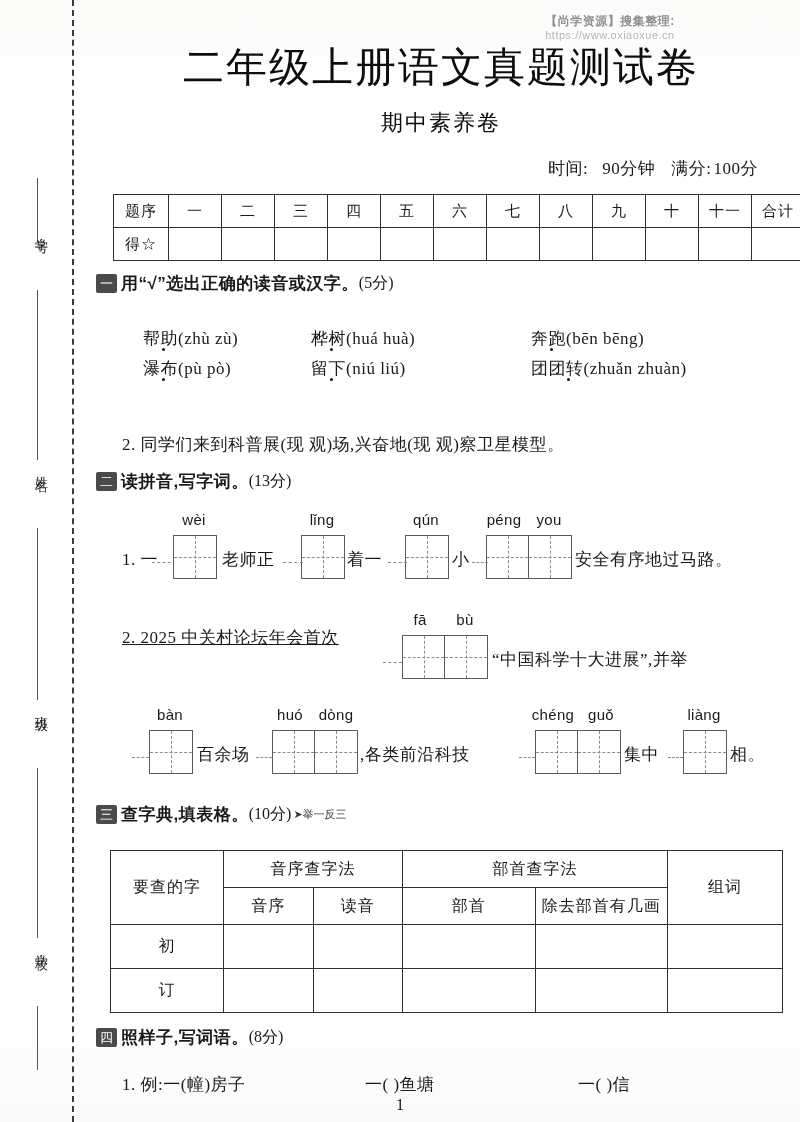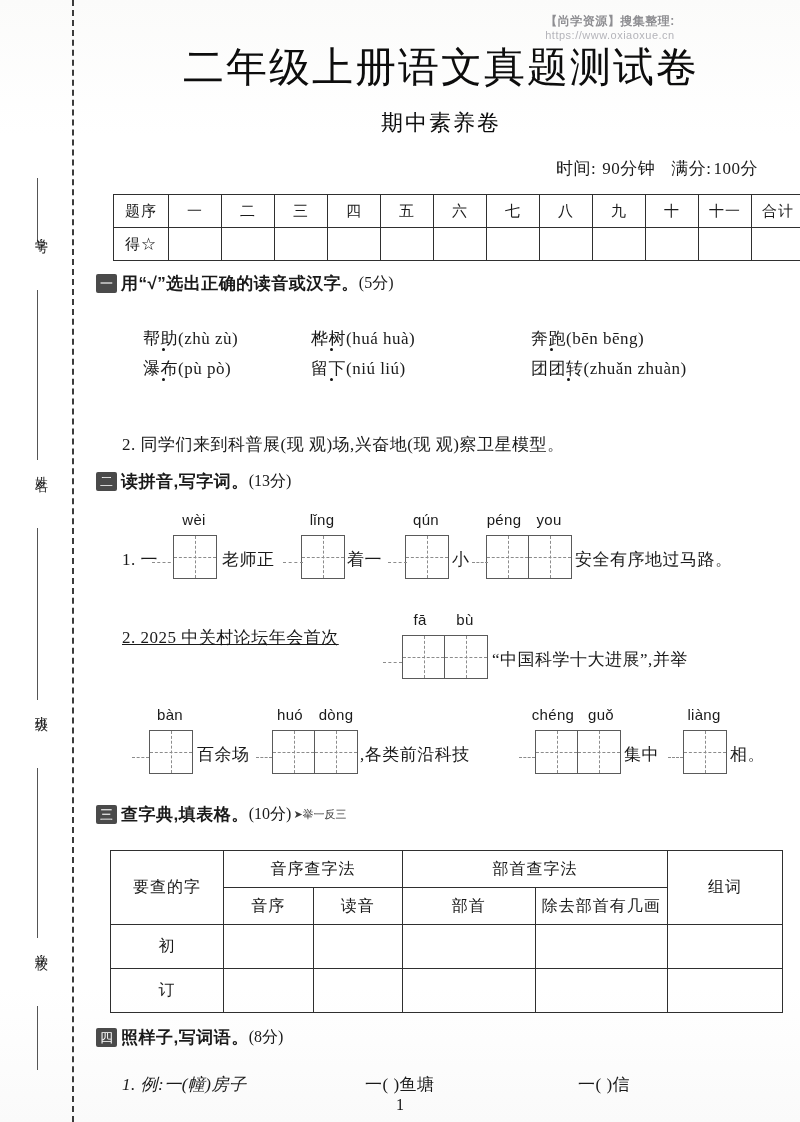--- a/index.html
+++ b/index.html
@@ -240,21 +240,21 @@
   <div class="rail-label" style="top:466px;">姓名:</div>
   <div class="rail-rule" style="top:528px;height:172px;"></div>
   <div class="rail-label" style="top:706px;">班级:</div>
   <div class="rail-rule" style="top:768px;height:170px;"></div>
   <div class="rail-label" style="top:944px;">学校:</div>
   <div class="rail-rule" style="top:1006px;height:64px;"></div>
 
   <div class="paper-title">二年级上册语文真题测试卷</div>
   <div class="paper-subtitle">期中素养卷</div>
   <div class="meta-line">
-    <span>时间:</span><span style="margin-left:6px;">90分钟</span><span>满分:</span><span style="margin-left:2px;">100分</span>
+    <span>时间:</span><span style="margin-left:14px;">90分钟</span><span>满分:</span><span style="margin-left:2px;">100分</span>
   </div>
 
   <table class="score-table">
     <tbody>
         <tr>
       <td class="hdr">题序</td>
       <td class="num">一</td>
       <td class="num">二</td>
       <td class="num">三</td>
       <td class="num">四</td>
@@ -435,19 +435,19 @@
     </tr>
   </tbody>
     </table>
 
   <div class="sec" style="top:1026px;">
     <span class="sec-no">四</span>
     <span class="sec-title">照样子,写词语。</span>
     <span class="sec-score">(8分)</span>
   </div>
 
-  <div class="btext" style="left:122px; top:1073px;font-style:italic;">1. 例:一(幢)房子</div>
+  <div class="btext" style="left:122px; top:1073px;">1. 例:一(幢)房子</div>
   <div class="btext" style="left:365px; top:1073px;">一(        )鱼塘</div>
   <div class="btext" style="left:578px; top:1073px;">一(        )信</div>
 
   <div class="page-no">1</div>
 
 </div>
 
 </body></html>

